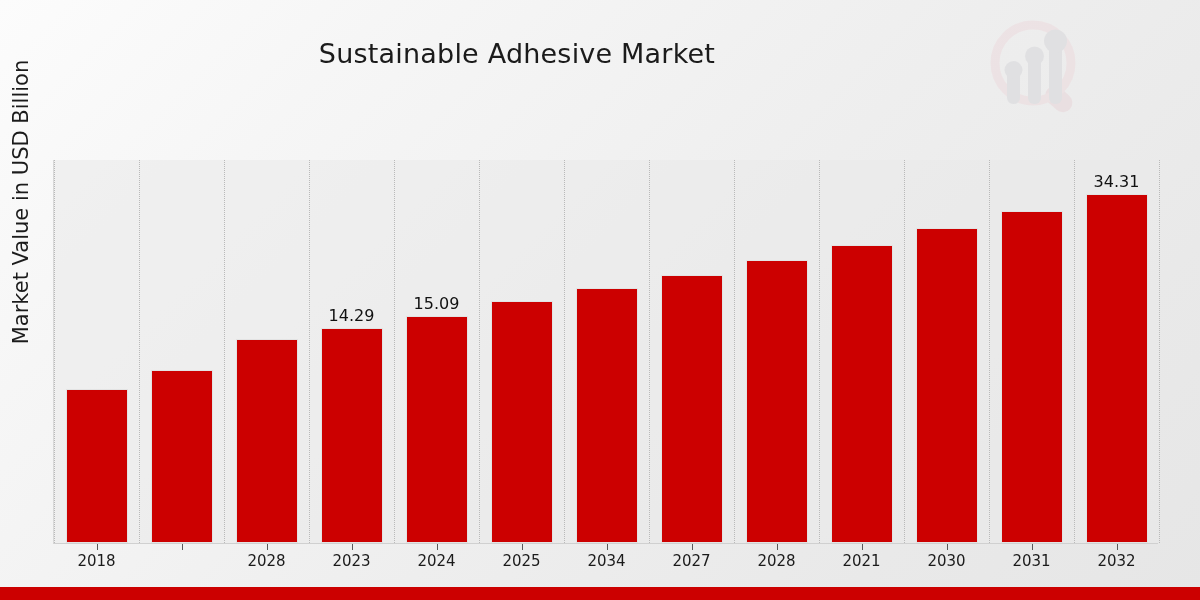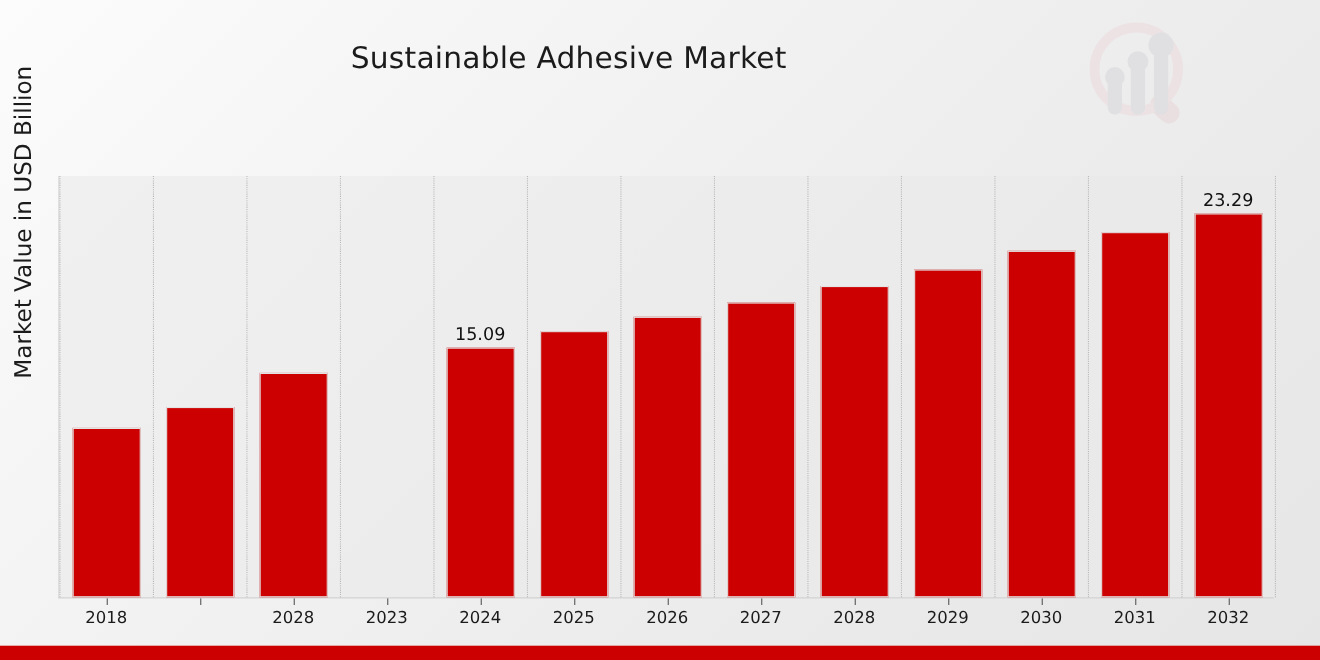--- a/index.html
+++ b/index.html
@@ -175,75 +175,79 @@
       </div>
       <div class="tick-mark" style="left: 127.5px;"></div>
       <div class="tick-label" style="left: 127.5px; margin-top: 43px;">2019</div>
       <div class="gridline" style="left: 170px;"></div>
       <div class="bar-slot" style="left: 170px; width: 85px;">
         <div class="bar" title="2022: 13.6" style="height: 202.419px; background: rgb(204, 0, 0);"></div>
       </div>
       <div class="tick-mark" style="left: 212.5px;"></div>
       <div class="tick-label" style="left: 212.5px;">2028</div>
       <div class="gridline" style="left: 255px;"></div>
+      <div class="bar-slot" style="left: 255px; width: 85px;">
+        <div class="bar" title="2023: 14.29" style="height: 212.688px; background: rgb(204, 0, 0);"></div>
+        <div class="bar-label" style="bottom: 217.688px;">14.29</div>
+      </div>
       <div class="tick-mark" style="left: 297.5px;"></div>
       <div class="tick-label" style="left: 297.5px; text-align: center;">2023</div>
       <div class="gridline" style="left: 340px;"></div>
       <div class="bar-slot" style="left: 340px; width: 85px;">
         <div class="bar" title="2024: 15.09" style="height: 224.595px; background: rgb(204, 0, 0);"></div>
         <div class="bar-label" style="bottom: 229.595px;">15.09</div>
       </div>
       <div class="tick-mark" style="left: 382.5px;"></div>
       <div class="tick-label" style="left: 382.5px;">2024</div>
       <div class="gridline" style="left: 425px;"></div>
       <div class="bar-slot" style="left: 425px; width: 85px;">
         <div class="bar" title="2025: 16.1" style="height: 239.628px; background: rgb(204, 0, 0);"></div>
       </div>
       <div class="tick-mark" style="left: 467.5px;"></div>
       <div class="tick-label" style="left: 467.5px;">2025</div>
       <div class="gridline" style="left: 510px;"></div>
       <div class="bar-slot" style="left: 510px; width: 85px;">
         <div class="bar" title="2026: 17" style="height: 253.023px; background: rgb(204, 0, 0);"></div>
       </div>
       <div class="tick-mark" style="left: 552.5px;"></div>
-      <div class="tick-label" style="left: 552.5px;">2026</div>
+      <div class="tick-label" style="left: 552.5px;">2034</div>
       <div class="gridline" style="left: 595px;"></div>
       <div class="bar-slot" style="left: 595px; width: 85px;">
         <div class="bar" title="2027: 17.9" style="height: 266.419px; background: rgb(204, 0, 0);"></div>
       </div>
       <div class="tick-mark" style="left: 637.5px;"></div>
       <div class="tick-label" style="left: 637.5px;">2027</div>
       <div class="gridline" style="left: 680px;"></div>
       <div class="bar-slot" style="left: 680px; width: 85px;">
         <div class="bar" title="2028: 18.9" style="height: 281.302px; background: rgb(204, 0, 0);"></div>
       </div>
       <div class="tick-mark" style="left: 722.5px;"></div>
       <div class="tick-label" style="left: 722.5px;">2028</div>
       <div class="gridline" style="left: 765px;"></div>
       <div class="bar-slot" style="left: 765px; width: 85px;">
         <div class="bar" title="2029: 19.9" style="height: 296.186px; background: rgb(204, 0, 0);"></div>
       </div>
       <div class="tick-mark" style="left: 807.5px;"></div>
-      <div class="tick-label" style="left: 807.5px;">2029</div>
+      <div class="tick-label" style="left: 807.5px;">2021</div>
       <div class="gridline" style="left: 850px;"></div>
       <div class="bar-slot" style="left: 850px; width: 85px;">
         <div class="bar" title="2030: 21" style="height: 312.558px; background: rgb(204, 0, 0);"></div>
       </div>
       <div class="tick-mark" style="left: 892.5px;"></div>
       <div class="tick-label" style="left: 892.5px;">2030</div>
       <div class="gridline" style="left: 935px;"></div>
       <div class="bar-slot" style="left: 935px; width: 85px;">
         <div class="bar" title="2031: 22.2" style="height: 330.419px; background: rgb(204, 0, 0);"></div>
       </div>
       <div class="tick-mark" style="left: 977.5px;"></div>
       <div class="tick-label" style="left: 977.5px;">2031</div>
       <div class="gridline" style="left: 1020px;"></div>
       <div class="bar-slot" style="left: 1020px; width: 85px;">
         <div class="bar" title="2032: 23.29" style="height: 346.642px; background: rgb(204, 0, 0);"></div>
-        <div class="bar-label" style="bottom: 351.642px;">23.29</div>
+        <div class="bar-label" style="bottom: 351.642px;">34.31</div>
       </div>
       <div class="tick-mark" style="left: 1062.5px;"></div>
       <div class="tick-label" style="left: 1062.5px;">2032</div>
       <div class="gridline" style="left: 1105px;"></div>
     </div>
 
   <div id="bottom-strip"></div>
 </div>
 
 </body></html>

